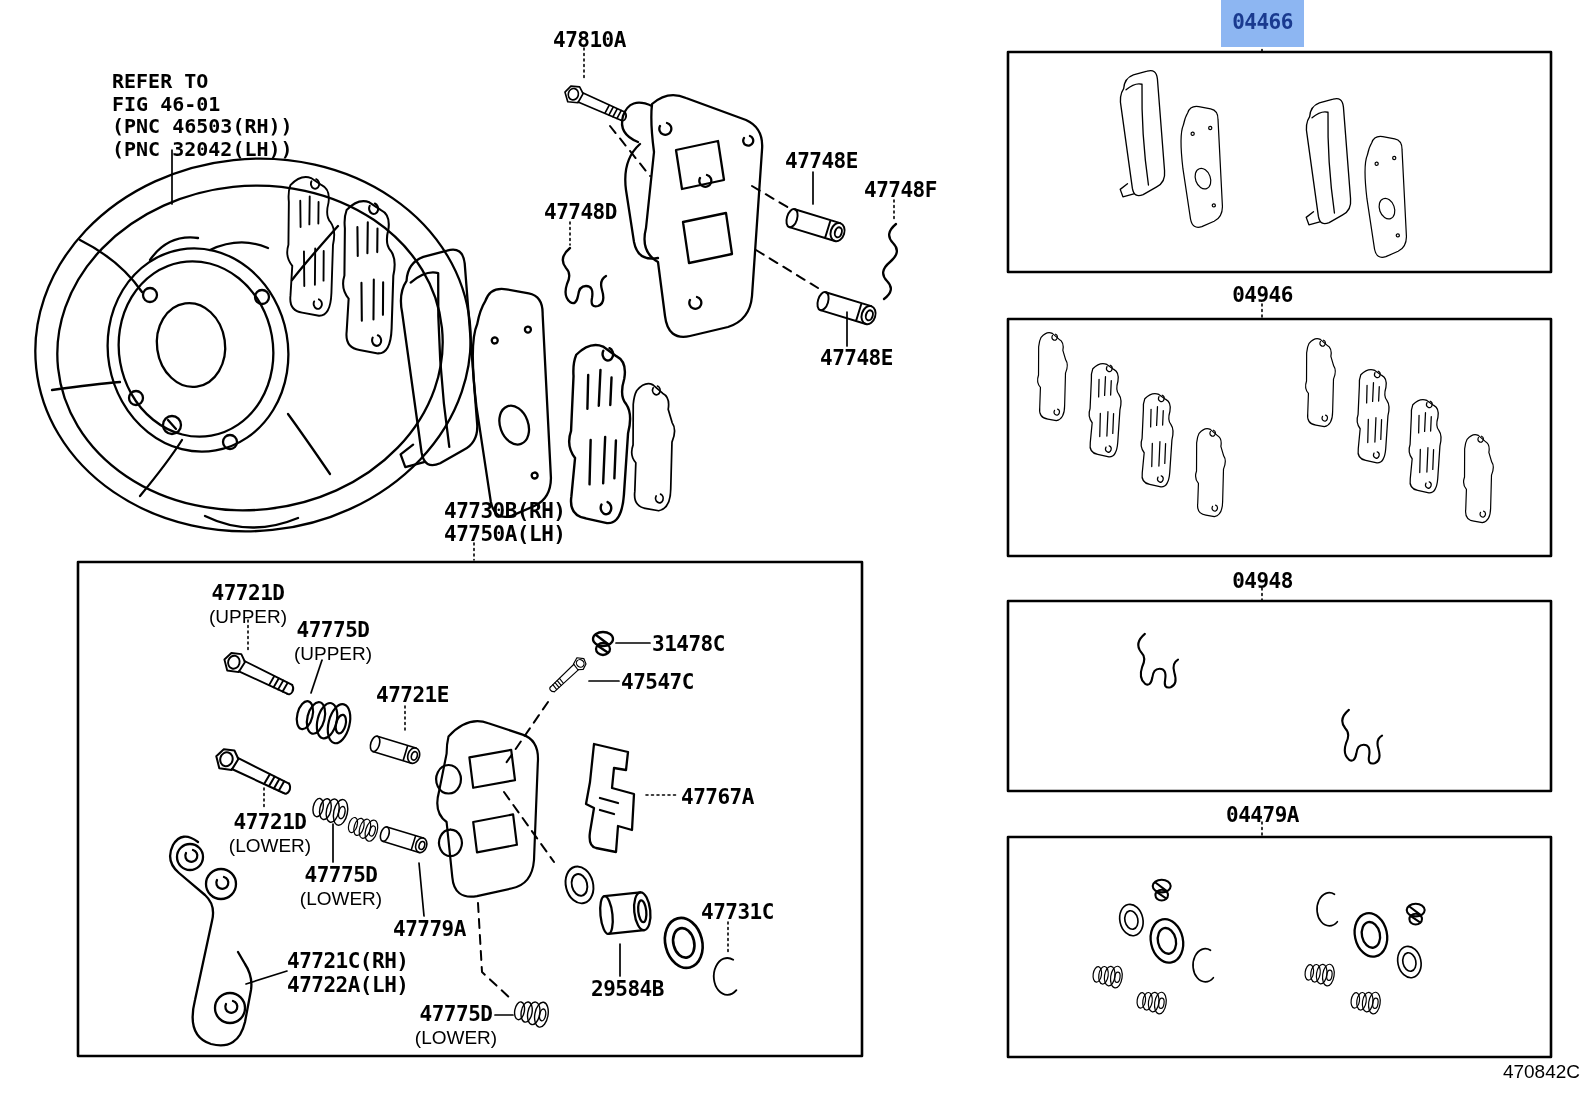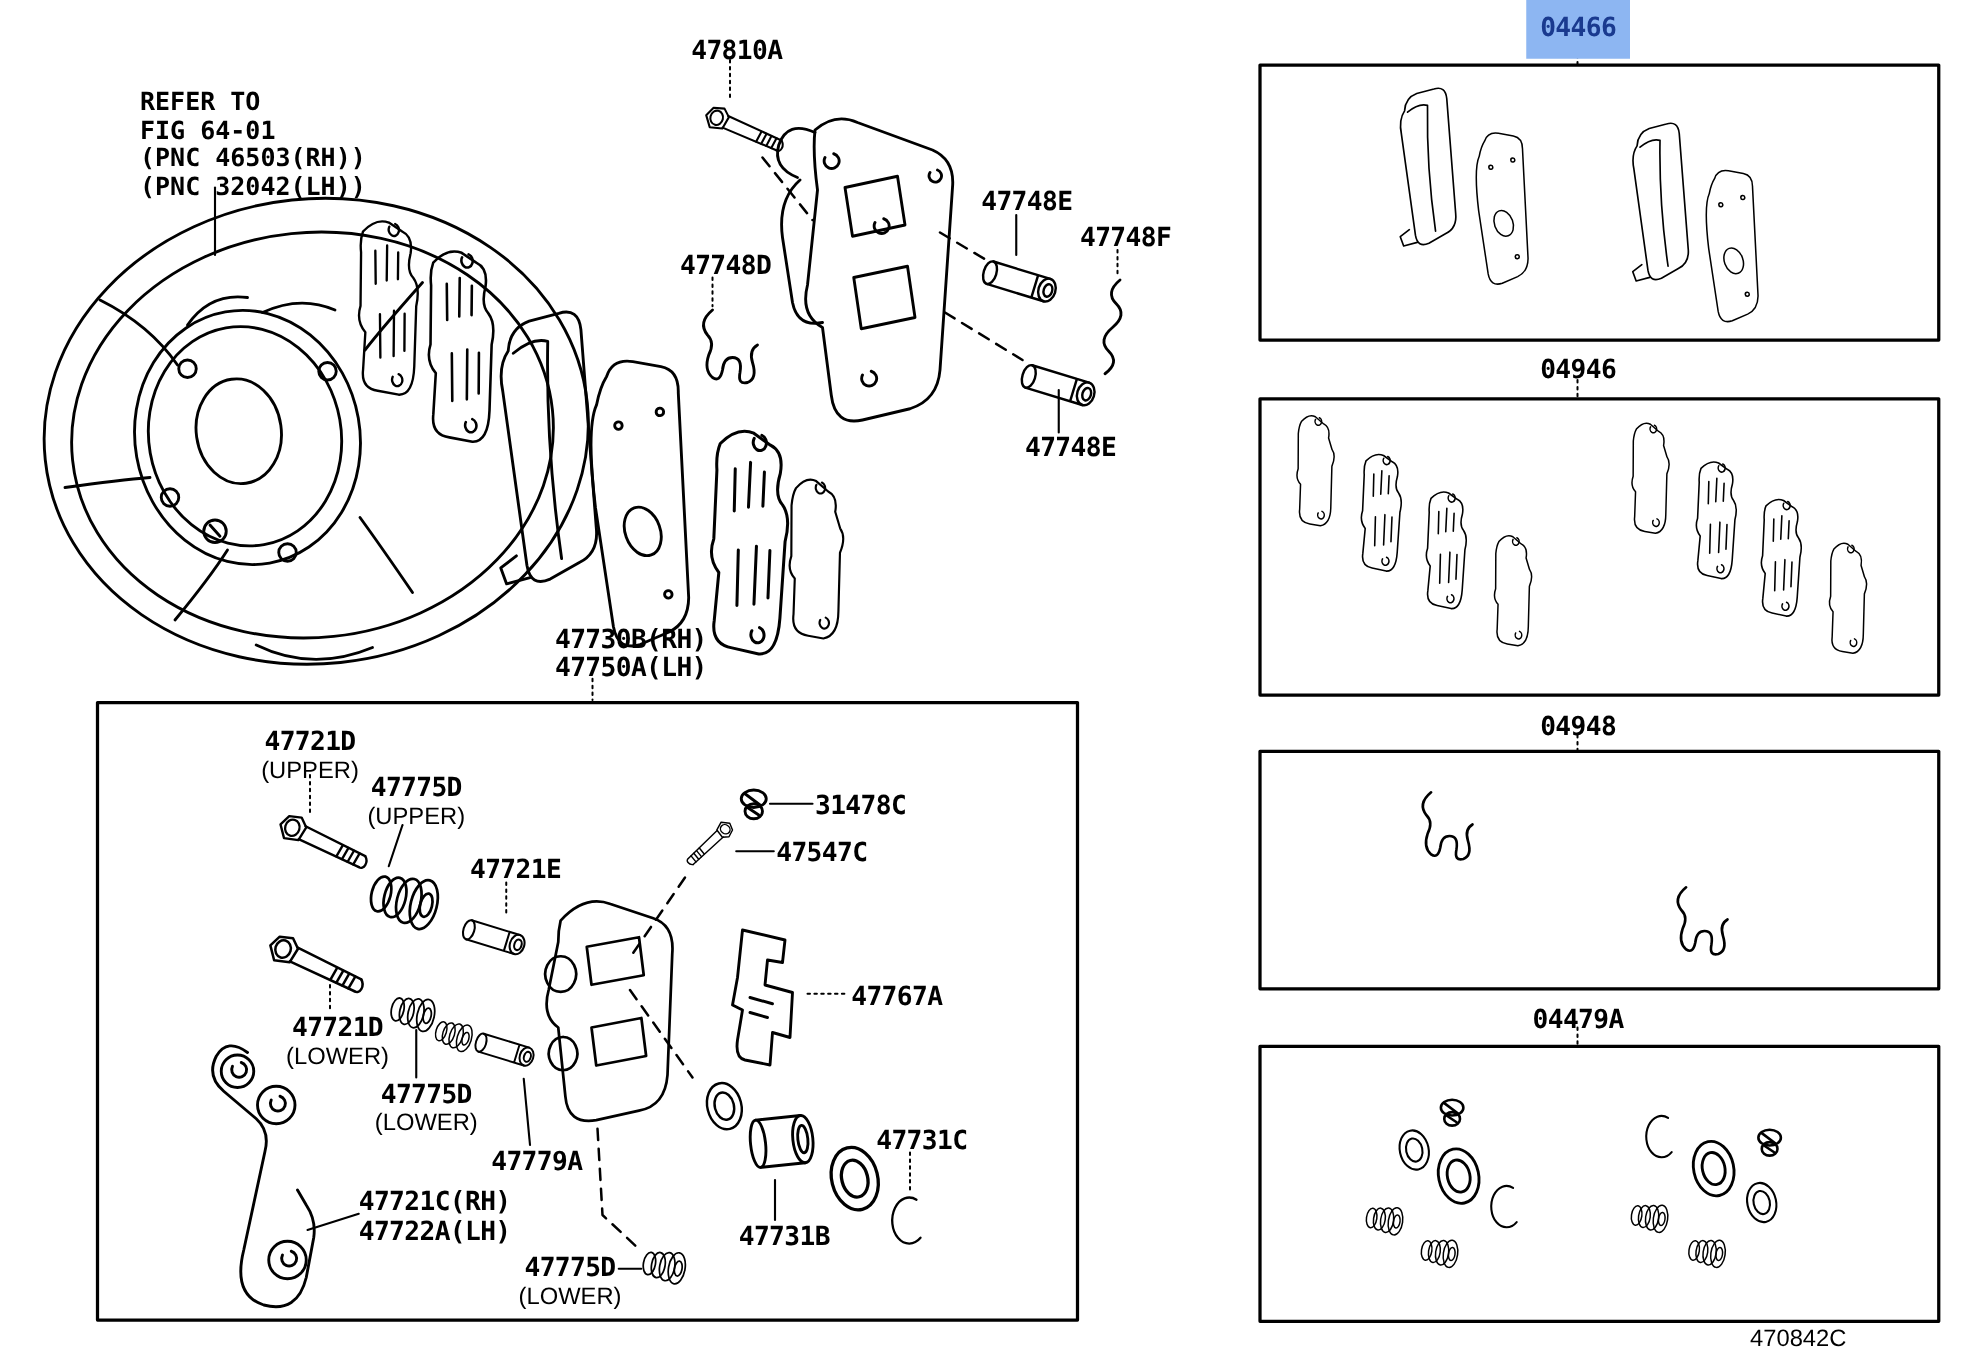--- a/index.html
+++ b/index.html
@@ -8,21 +8,21 @@
   svg.art{position:absolute;left:0;top:0;}
   .lbl{position:absolute;font-weight:bold;font-size:21px;letter-spacing:-0.5px;
        white-space:nowrap;line-height:23px;}
   .lbl .sub{display:block;font-family:"Liberation Sans",sans-serif;font-weight:normal;
        font-size:19px;letter-spacing:0;}
   .ctr{text-align:center;}
   .note{position:absolute;font-weight:bold;font-size:20px;line-height:22.5px;white-space:nowrap;}
   .kit-lbl{position:absolute;left:990px;width:545px;text-align:center;
        font-weight:bold;font-size:21px;letter-spacing:-0.5px;}
   .kit-lbl .hl{background:var(--hl-bg,#8db6f2);color:var(--hl-tx,#1a3a8f);padding:13px 11px;}
-  .footer{position:absolute;left:1400px;top:1061px;width:180px;text-align:left;
+  .footer{position:absolute;left:1400px;top:1061px;width:180px;text-align:right;
        font-family:"Liberation Sans",sans-serif;font-size:19px;}
 </style>
 </head>
 <body>
 
 <div class="canvas" style="background: rgb(255, 255, 255);">
 
 <svg class="art" width="1588" height="1095" viewBox="0 0 1588 1095">
   <defs>
     <g id="s-pad3d">
@@ -262,21 +262,21 @@
       <path d="M610,126 L650,176"></path>
       <path d="M548,702 L504,766"></path>
       <path d="M504,792 L554,862"></path>
       <path d="M478,903 L482,972 L512,1000"></path>
     </g>
   </g>
 </svg>
 
 <div class="note" style="left:112px;top:70px;">
   <div>REFER TO</div>
-  <div>FIG 64-01</div>
+  <div>FIG 46-01</div>
   <div>(PNC 46503(RH))</div>
   <div>(PNC 32042(LH))</div>
 </div>
 
 <div class="lbl" style="left:553px;top:29px;">47810A</div>
 <div class="lbl" style="left:785px;top:150px;">47748E</div>
 <div class="lbl" style="left:864px;top:179px;">47748F</div>
 <div class="lbl" style="left:544px;top:201px;">47748D</div>
 <div class="lbl" style="left:820px;top:347px;">47748E</div>
 
@@ -307,21 +307,21 @@
   <span class="sub">(LOWER)</span>
 </div>
 <div class="lbl" style="left:393px;top:918px;">47779A</div>
 
 <div class="lbl" style="left:287px;top:949px;line-height:24px;text-align:center;">
   <span style="display:block">47721C(RH)</span>
   <span style="display:block">47722A(LH)</span>
 </div>
 
 <div class="lbl" style="left:701px;top:901px;">47731C</div>
-<div class="lbl" style="left:591px;top:978px;">47731B</div>
+<div class="lbl" style="left:591px;top:978px;">29584B</div>
 <div class="lbl ctr" style="left:408px;top:1003px;width:96px;">
   <span>47775D</span>
   <span class="sub">(LOWER)</span>
 </div>
 
 <div class="kit-lbl" style="top:10px;">
   <span class="hl">04466</span>
 </div>
 <div class="kit-lbl" style="top:283px;">
   <span>04946</span>

